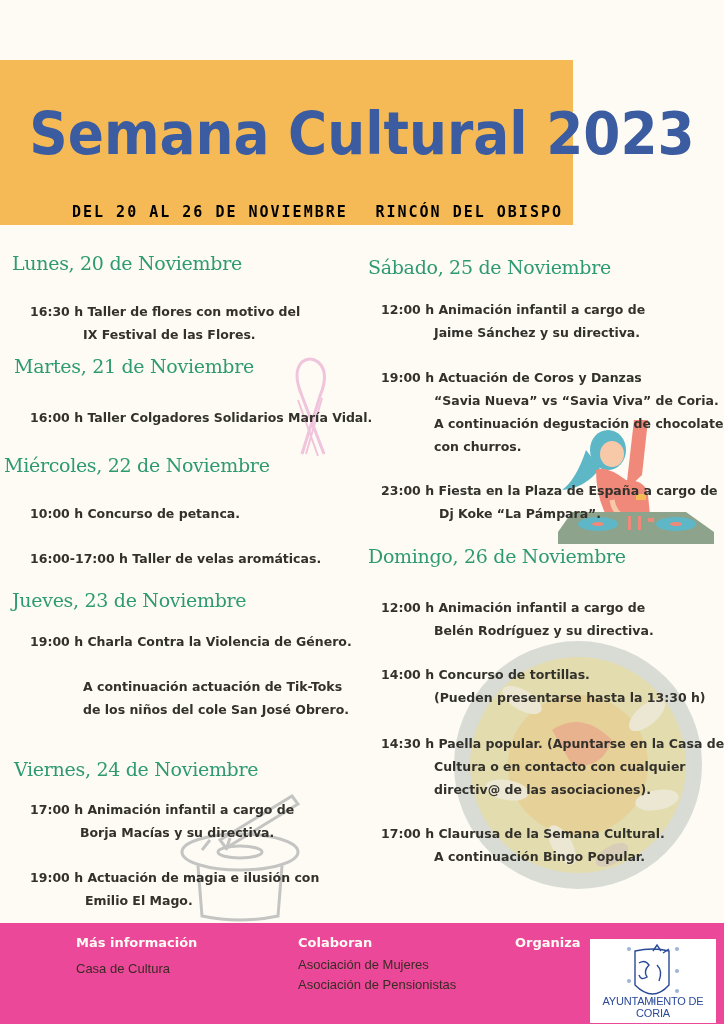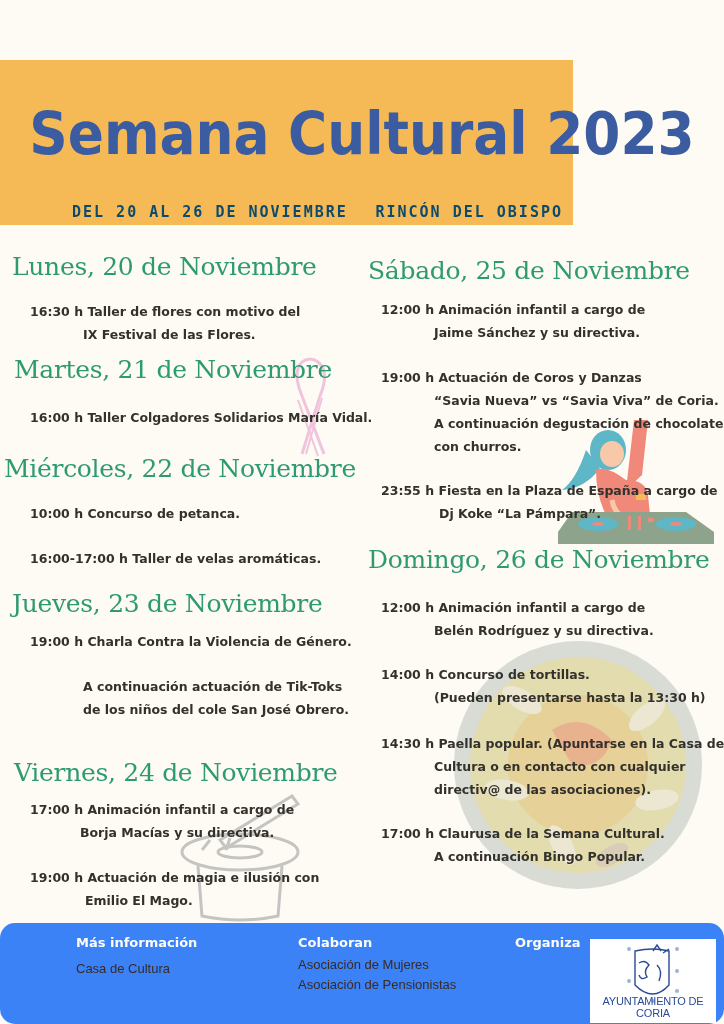--- a/index.html
+++ b/index.html
@@ -4,34 +4,34 @@
 <style>
   * { margin:0; padding:0; box-sizing:border-box; }
   html, body { width:724px; height:1024px; overflow:hidden; }
   body { background:#fdfbf3; position:relative; font-family:"DejaVu Sans", sans-serif; }
 
   .header { position:absolute; left:0; top:60px; width:573px; height:165px; background:#f5ba55; }
   .title { position:absolute; left:0; top:40px; width:724px; text-align:center;
            font-family:"DejaVu Sans", sans-serif; font-weight:bold; font-size:58px;
            color:#3b5ca0; letter-spacing:0px; transform:scaleX(0.92); transform-origin:center; }
   .subline { position:absolute; top:143px; font-family:"DejaVu Sans Mono", monospace; font-weight:bold;
-             font-size:15px; color:#0c4a6e; letter-spacing:2px; }
+             font-size:15px; color:#000000; letter-spacing:2px; }
   .sub-dates { left:72px; }
   .sub-place { right:10px; }
 
-  .day { position:absolute; font-family:"DejaVu Serif", serif; font-size:25px; color:#2e9a72; letter-spacing:-0.3px; }
+  .day { position:absolute; font-family:"DejaVu Serif", serif; font-size:19px; color:#2e9a72; letter-spacing:-0.3px; }
   .ev { position:absolute; font-family:"DejaVu Sans", sans-serif; font-weight:bold; font-size:12.5px;
         color:#33312c; line-height:23px; }
   .ev .line { display:block; white-space:nowrap; }
   .ev .indent { padding-left:53px; }
   .ev .indent2 { padding-left:58px; }
 
   .deco { position:absolute; pointer-events:none; }
 
-  .footer { position:absolute; left:0; top:923px; width:724px; height:101px; background:#3b82f6;border-radius:15px; }
+  .footer { position:absolute; left:0; top:923px; width:724px; height:101px; background:#ec4899; }
   .f-head { position:absolute; top:12px; font-family:"DejaVu Sans", sans-serif; font-weight:bold; font-size:13px; color:#fdfbf3; }
   .f-text { position:absolute; font-family:"Liberation Sans", sans-serif; font-size:13px; color:#3a2a24; line-height:20px; }
   .logo-box { position:absolute; left:590px; top:16px; width:126px; height:84px; background:#ffffff; }
   .logo-caption { position:absolute; left:0; bottom:4px; width:100%; text-align:center;
                   font-family:"Liberation Sans", sans-serif; font-size:11px; color:#2a4a98; letter-spacing:-0.2px; }
 </style>
 </head>
 <body>
 
 <div class="header">
@@ -129,21 +129,21 @@
   <span class="line">12:00 h Animación infantil a cargo de</span>
   <span class="line indent">Jaime Sánchez y su directiva.</span>
 </div>
 <div class="ev" style="left:381px;top:366px;">
   <span class="line">19:00 h Actuación de Coros y Danzas</span>
   <span class="line indent">“Savia Nueva” vs “Savia Viva” de Coria.</span>
   <span class="line indent">A continuación degustación de chocolate</span>
   <span class="line indent">con churros.</span>
 </div>
 <div class="ev" style="left:381px;top:479px;">
-  <span class="line">23:55 h Fiesta en la Plaza de España a cargo de</span>
+  <span class="line">23:00 h Fiesta en la Plaza de España a cargo de</span>
   <span class="line indent2">Dj Koke “La Pámpara”.</span>
 </div>
 
 <div class="day" style="left:368px;top:545px;">Domingo, 26 de Noviembre</div>
 <div class="ev" style="left:381px;top:596px;">
   <span class="line">12:00 h Animación infantil a  cargo de</span>
   <span class="line indent">Belén Rodríguez y su directiva.</span>
 </div>
 <div class="ev" style="left:381px;top:663px;">
   <span class="line">14:00 h Concurso de tortillas.</span>

